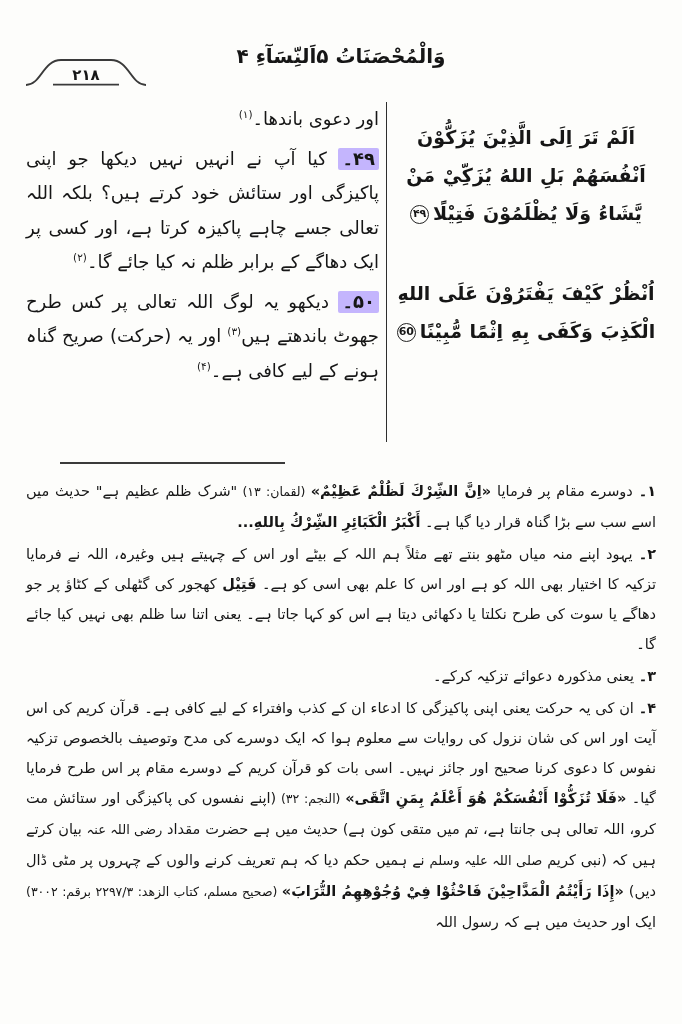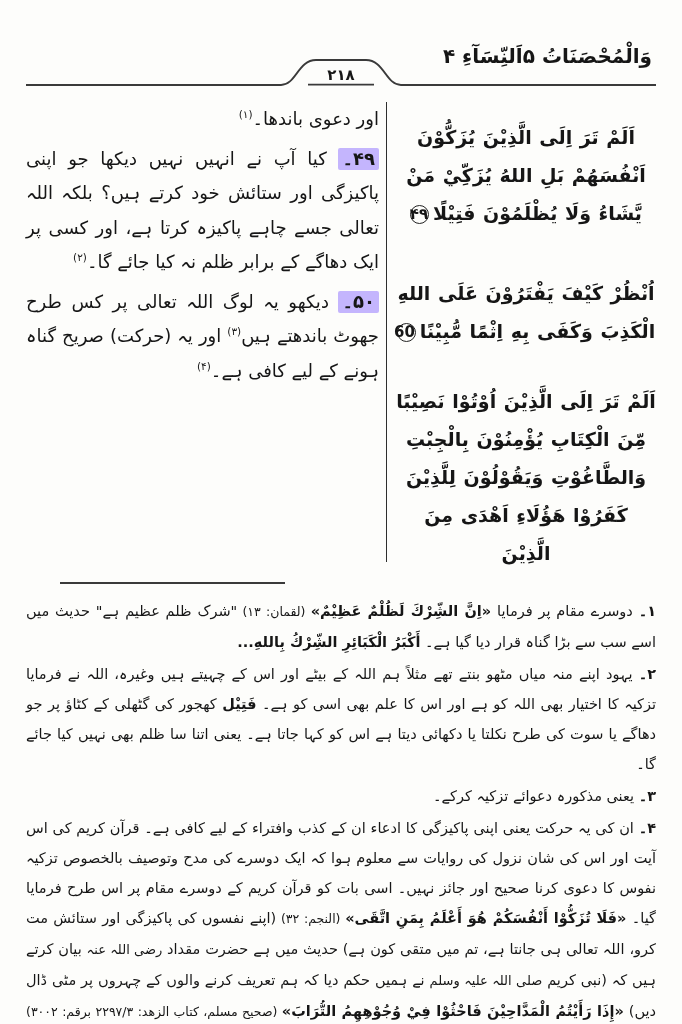--- a/index.html
+++ b/index.html
@@ -6,43 +6,43 @@
   body{
     width:682px;height:1024px;
     background:#fdfdfb;color:#161616;
     font-family:"DejaVu Sans",sans-serif;
     overflow:hidden;
   }
   .page{box-sizing:border-box;width:682px;height:1024px;padding:44px 26px 0 26px;}
 
   
   .header{position:relative;}
-  .hdr-row{display:flex;justify-content:flex-end;align-items:flex-end;
+  .hdr-row{display:flex;justify-content:center;align-items:flex-end;
     font-size:20px;font-weight:bold;padding:0 4px 14px 4px;direction:ltr;}
   .hdr-row .arab{direction:rtl;}
-  .hdr-bottom{display:flex;align-items:flex-end;height:30px;margin-top:-26px;}
+  .hdr-bottom{display:flex;align-items:flex-start;height:30px;margin-top:-26px;flex-direction:column;}
   .h-line{flex:1;height:2px;background:#3a3a3a;margin-bottom:0;}
   .page-tab{position:relative;width:120px;height:30px;}
   .page-tab svg{display:block;}
   .page-num{position:absolute;left:0;right:0;bottom:2px;text-align:center;
     font-size:15px;font-weight:bold;letter-spacing:2px;}
 
   
   .content{display:flex;flex-direction:row-reverse;margin-top:14px;min-height:352px;}
   .arabic-col{width:260px;direction:rtl;padding-top:4px;}
   .col-divider{width:1px;background:#2e2e2e;margin:2px 9px 10px 7px;}
   .urdu-col{flex:1;direction:rtl;padding-top:2px;}
 
   .verse{font-size:19px;font-weight:700;line-height:38px;text-align:center;
     direction:rtl;word-spacing:1px;}
   .verse:nth-child(1){margin-top:14px;}
   .verse:nth-child(2){margin-top:42px;}
   .verse:nth-child(3){margin-top:32px;}
   .ayah-mark{display:inline-block;width:17px;height:17px;line-height:16px;
-    border:1.3px solid #222;border-radius:50%;font-size:15px;font-weight:bold;
+    border:1.3px solid #222;border-radius:50%;font-size:11px;font-weight:bold;
     vertical-align:middle;margin-right:4px;text-align:center;}
 
   .upara{font-size:18px;line-height:34.5px;text-align:justify;}
   .upara + .upara{margin-top:5px;}
   .vnum{background:#c4b5fd;padding:0 4px 1px 4px;border-radius:2px;font-weight:600;}
   sup.fnref{font-size:10.5px;line-height:0;}
 
   
   .fn-rule{width:225px;height:1.5px;background:#3a3a3a;margin:10px 0 12px 34px;}
   .footnotes{direction:rtl;font-size:14.5px;line-height:30px;text-align:justify;}
@@ -72,21 +72,20 @@
         <span class="page-num">۲۱۸</span>
       </div>
       <div class="h-line"></div>
     </div>
   </header>
 
   <main class="content">
     <section class="arabic-col" id="arabic-verses">
         <div class="verse"><span>اَلَمْ تَرَ اِلَى الَّذِيْنَ يُزَكُّوْنَ اَنْفُسَهُمْ بَلِ اللهُ يُزَكِّيْ مَنْ يَّشَاءُ وَلَا يُظْلَمُوْنَ فَتِيْلًا</span><span class="ayah-mark">۴۹</span></div>
         <div class="verse"><span>اُنْظُرْ كَيْفَ يَفْتَرُوْنَ عَلَى اللهِ الْكَذِبَ وَكَفَى بِهِ اِثْمًا مُّبِيْنًا</span><span class="ayah-mark">60</span></div>
-        <div class="verse"><span>اَلَمْ تَرَ اِلَى الَّذِيْنَ اُوْتُوْا نَصِيْبًا مِّنَ الْكِتَابِ يُؤْمِنُوْنَ بِالْجِبْتِ وَالطَّاغُوْتِ وَيَقُوْلُوْنَ لِلَّذِيْنَ كَفَرُوْا هَؤُلَاءِ اَهْدَى مِنَ الَّذِيْنَ</span></div>
       </section>
     <div class="col-divider"></div>
     <section class="urdu-col" id="urdu-paragraphs">
         <div class="upara"><span>اور دعوی باندھا۔</span><sup class="fnref">(۱)</sup></div>
         <div class="upara"><span class="vnum">۴۹۔</span> <span>کیا آپ نے انہیں نہیں دیکھا جو اپنی پاکیزگی اور ستائش خود کرتے ہیں؟ بلکہ اللہ تعالی جسے چاہے پاکیزہ کرتا ہے، اور کسی پر ایک دھاگے کے برابر ظلم نہ کیا جائے گا۔</span><sup class="fnref">(۲)</sup></div>
         <div class="upara"><span class="vnum">۵۰۔</span> <span>دیکھو یہ لوگ اللہ تعالی پر کس طرح جھوٹ باندھتے ہیں</span><sup class="fnref">(۳)</sup><span> اور یہ (حرکت) صریح گناہ ہونے کے لیے کافی ہے۔</span><sup class="fnref">(۴)</sup></div>
       </section>
   </main>
 
   <div class="fn-rule"></div>

